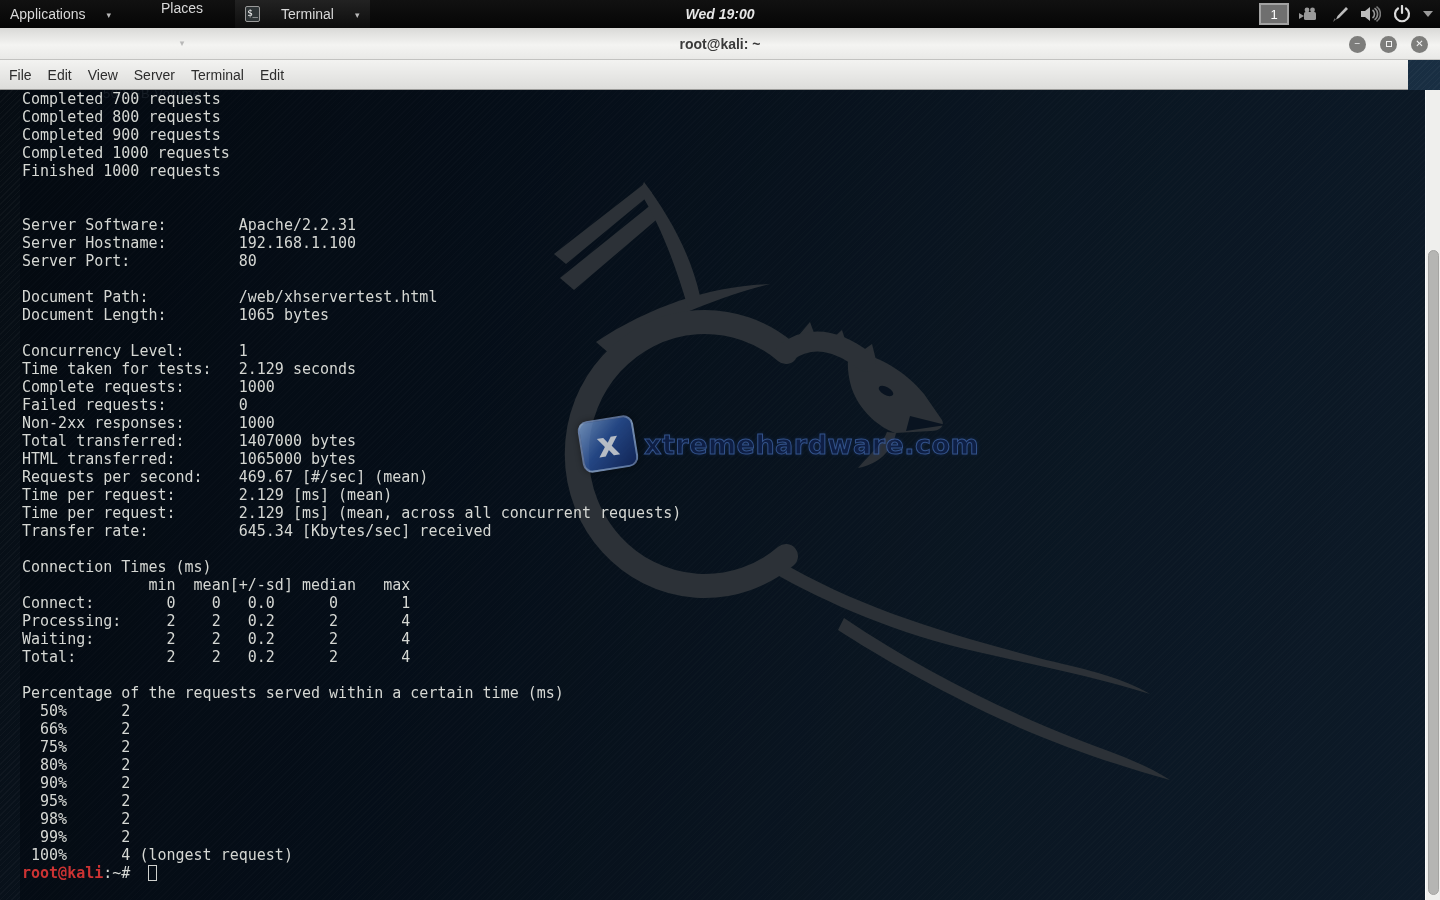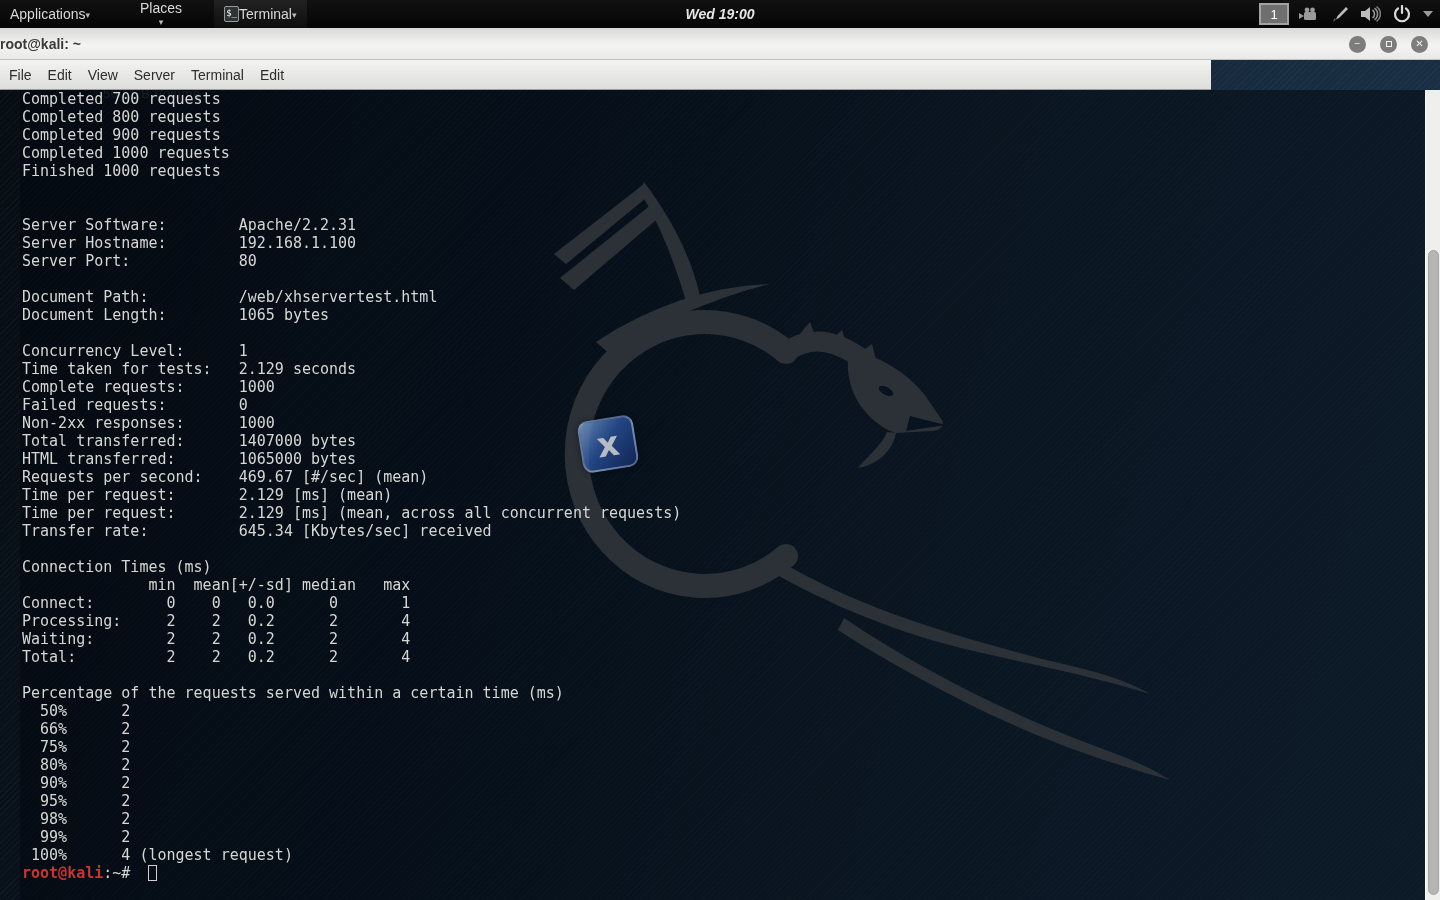--- a/index.html
+++ b/index.html
@@ -22,21 +22,21 @@
     position:absolute; left:103px; top:86px;
     font-size:13px; color:rgba(190,205,220,0.20); letter-spacing:0.5px;
   }
 
   
   #topbar {
     position:absolute; left:0; top:0; width:1440px; height:28px;
     background:linear-gradient(#111,#050505); color:#d8d8d8; z-index:40;
     display:flex; align-items:center; font-size:14px;
   }
-  .tb-item { display:flex; align-items:center; gap:0; padding:0 10px; height:28px; cursor:default; }
+  .tb-item { display:flex; align-items:center; gap:21px; padding:0 10px; height:28px; cursor:default; }
   .tb-caret { font-size:9px; color:#b8b8b8; position:relative; top:1px; }
   #tb-terminal { background:linear-gradient(#222,#0d0d0d); margin-left:22px; }
   .term-glyph {
     display:inline-block; width:15px; height:16px; background:#2e3436;
     border:1px solid #9a9a9a; border-radius:2px; color:#fff; font-size:9px;
     line-height:13px; text-align:center; font-family:"DejaVu Sans Mono", monospace;
   }
   #tb-clock { position:absolute; left:50%; transform:translateX(-50%); font-weight:bold; color:#e6e6e6;font-style:italic; }
   #tb-right { position:absolute; right:6px; top:0; height:28px; display:flex; align-items:center; gap:9px; }
   #workspace-box {
@@ -44,33 +44,33 @@
     color:#fff; font-size:13px; display:flex; align-items:center; justify-content:center;
   }
   .tray-icon { display:flex; align-items:center; justify-content:center; width:22px; height:22px; }
   .tray-icon svg { display:block; }
 
   
   #titlebar {
     position:absolute; left:0; top:28px; width:1440px; height:32px; z-index:30;
     background:linear-gradient(#d9d9d7,#f4f4f2 55%,#e9e9e7);
     border-bottom:1px solid #c2c2c0;
-    display:flex; align-items:center; justify-content:flex-start;
+    display:flex; align-items:center; justify-content:center;
   }
   #window-title { font-size:14px; font-weight:bold; color:#3a3a3a; }
   #win-buttons { position:absolute; right:12px; top:0; height:32px; display:flex; align-items:center; gap:14px; }
   .win-btn {
     width:17px; height:17px; border-radius:50%; background:#7d7d7b;
     color:#f2f2f2; display:flex; align-items:center; justify-content:center;
     font-size:10px; line-height:1; cursor:default;
   }
   .win-btn .sq { width:6px; height:6px; border:1.4px solid #f2f2f2; display:block; }
 
   #menubar {
-    position:absolute; left:0; top:60px; width:1211px; height:30px; z-index:30;
+    position:absolute; left:0; top:60px; width:1408px; height:30px; z-index:30;
     background:linear-gradient(#f3f3f1,#dddddb);
     border-bottom:1px solid #9c9c9a;
     display:flex; align-items:center; font-size:14px; color:#2d2d2d; padding-left:1px;
   }
   .menu-item { padding:4px 8px; cursor:default; }
 
   
   #terminal {
     position:absolute; left:0; top:90px; width:1440px; height:810px; z-index:20;
     background:rgba(2,8,14,0.55);
@@ -282,19 +282,20 @@
  100%      4 (longest request)</pre>
     <div id="prompt-line">
       <span id="prompt-user">root@kali</span>
       <span id="prompt-rest">:~# </span>
       <span id="cursor"></span>
     </div>
   </div>
 
   <div id="watermark">
     <div id="wm-logo">x</div>
+    <div id="wm-text">xtremehardware.com</div>
   </div>
 
   <div id="scrollbar">
     <div id="scroll-thumb"></div>
   </div>
 
 </div>
 
 </body></html>

